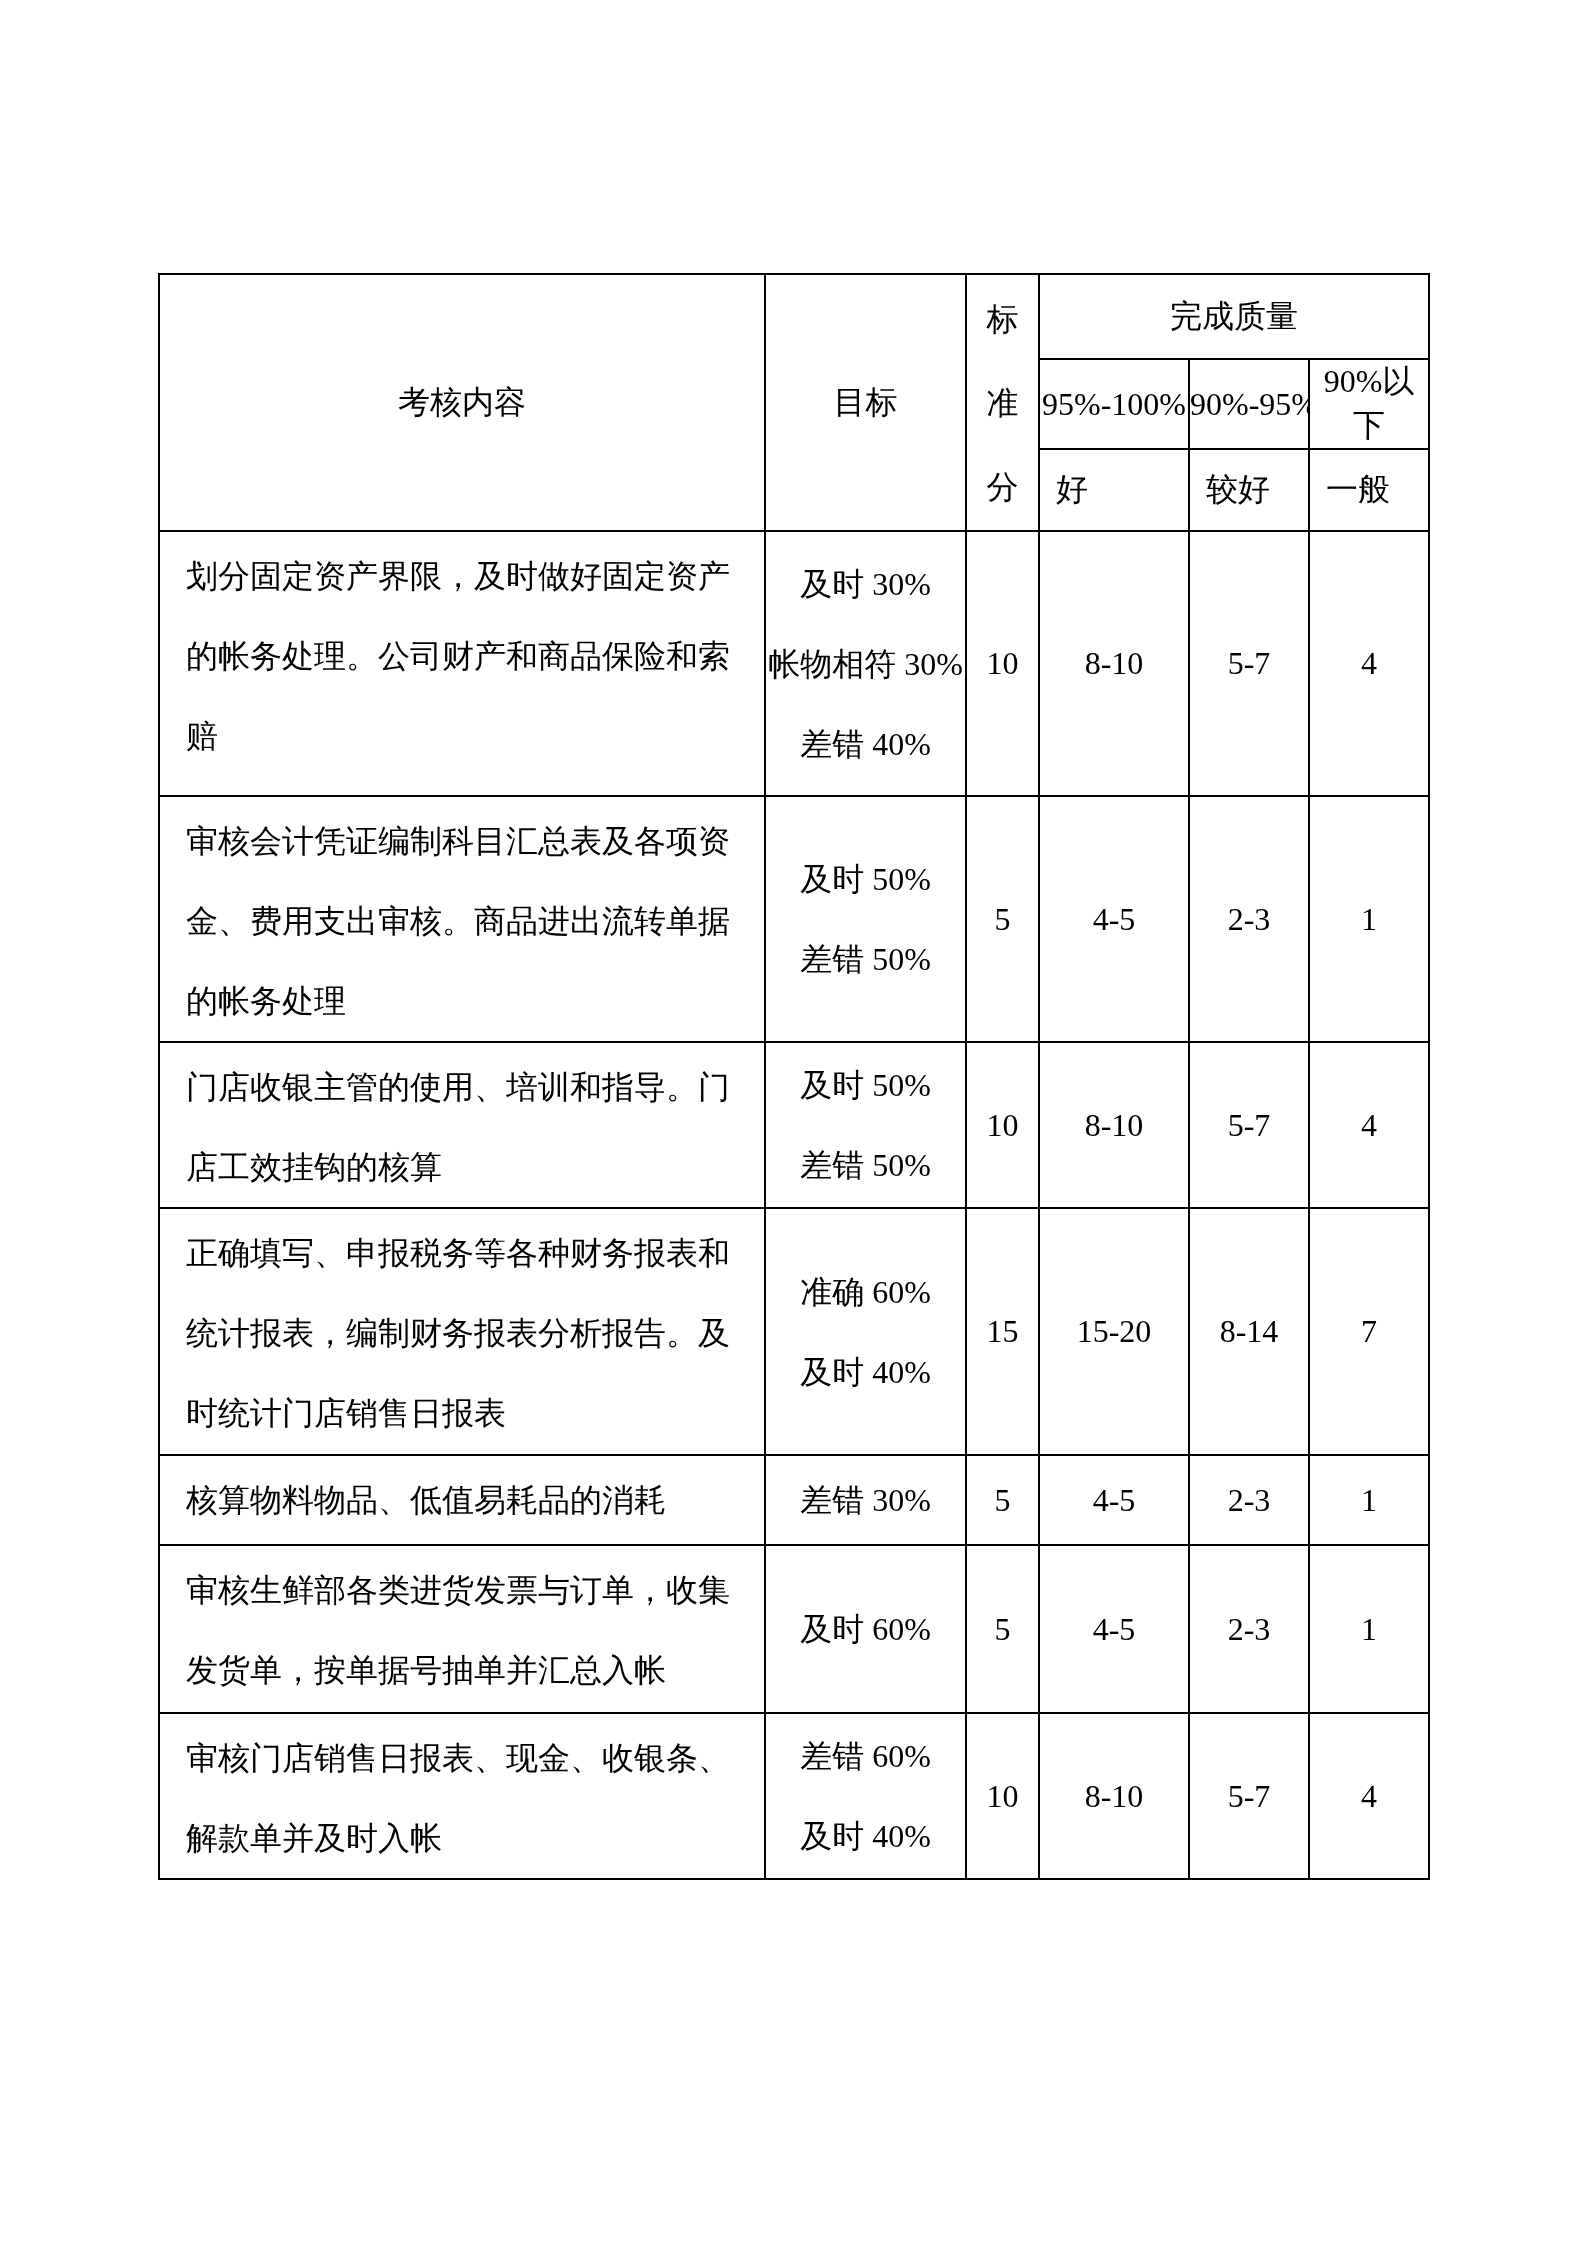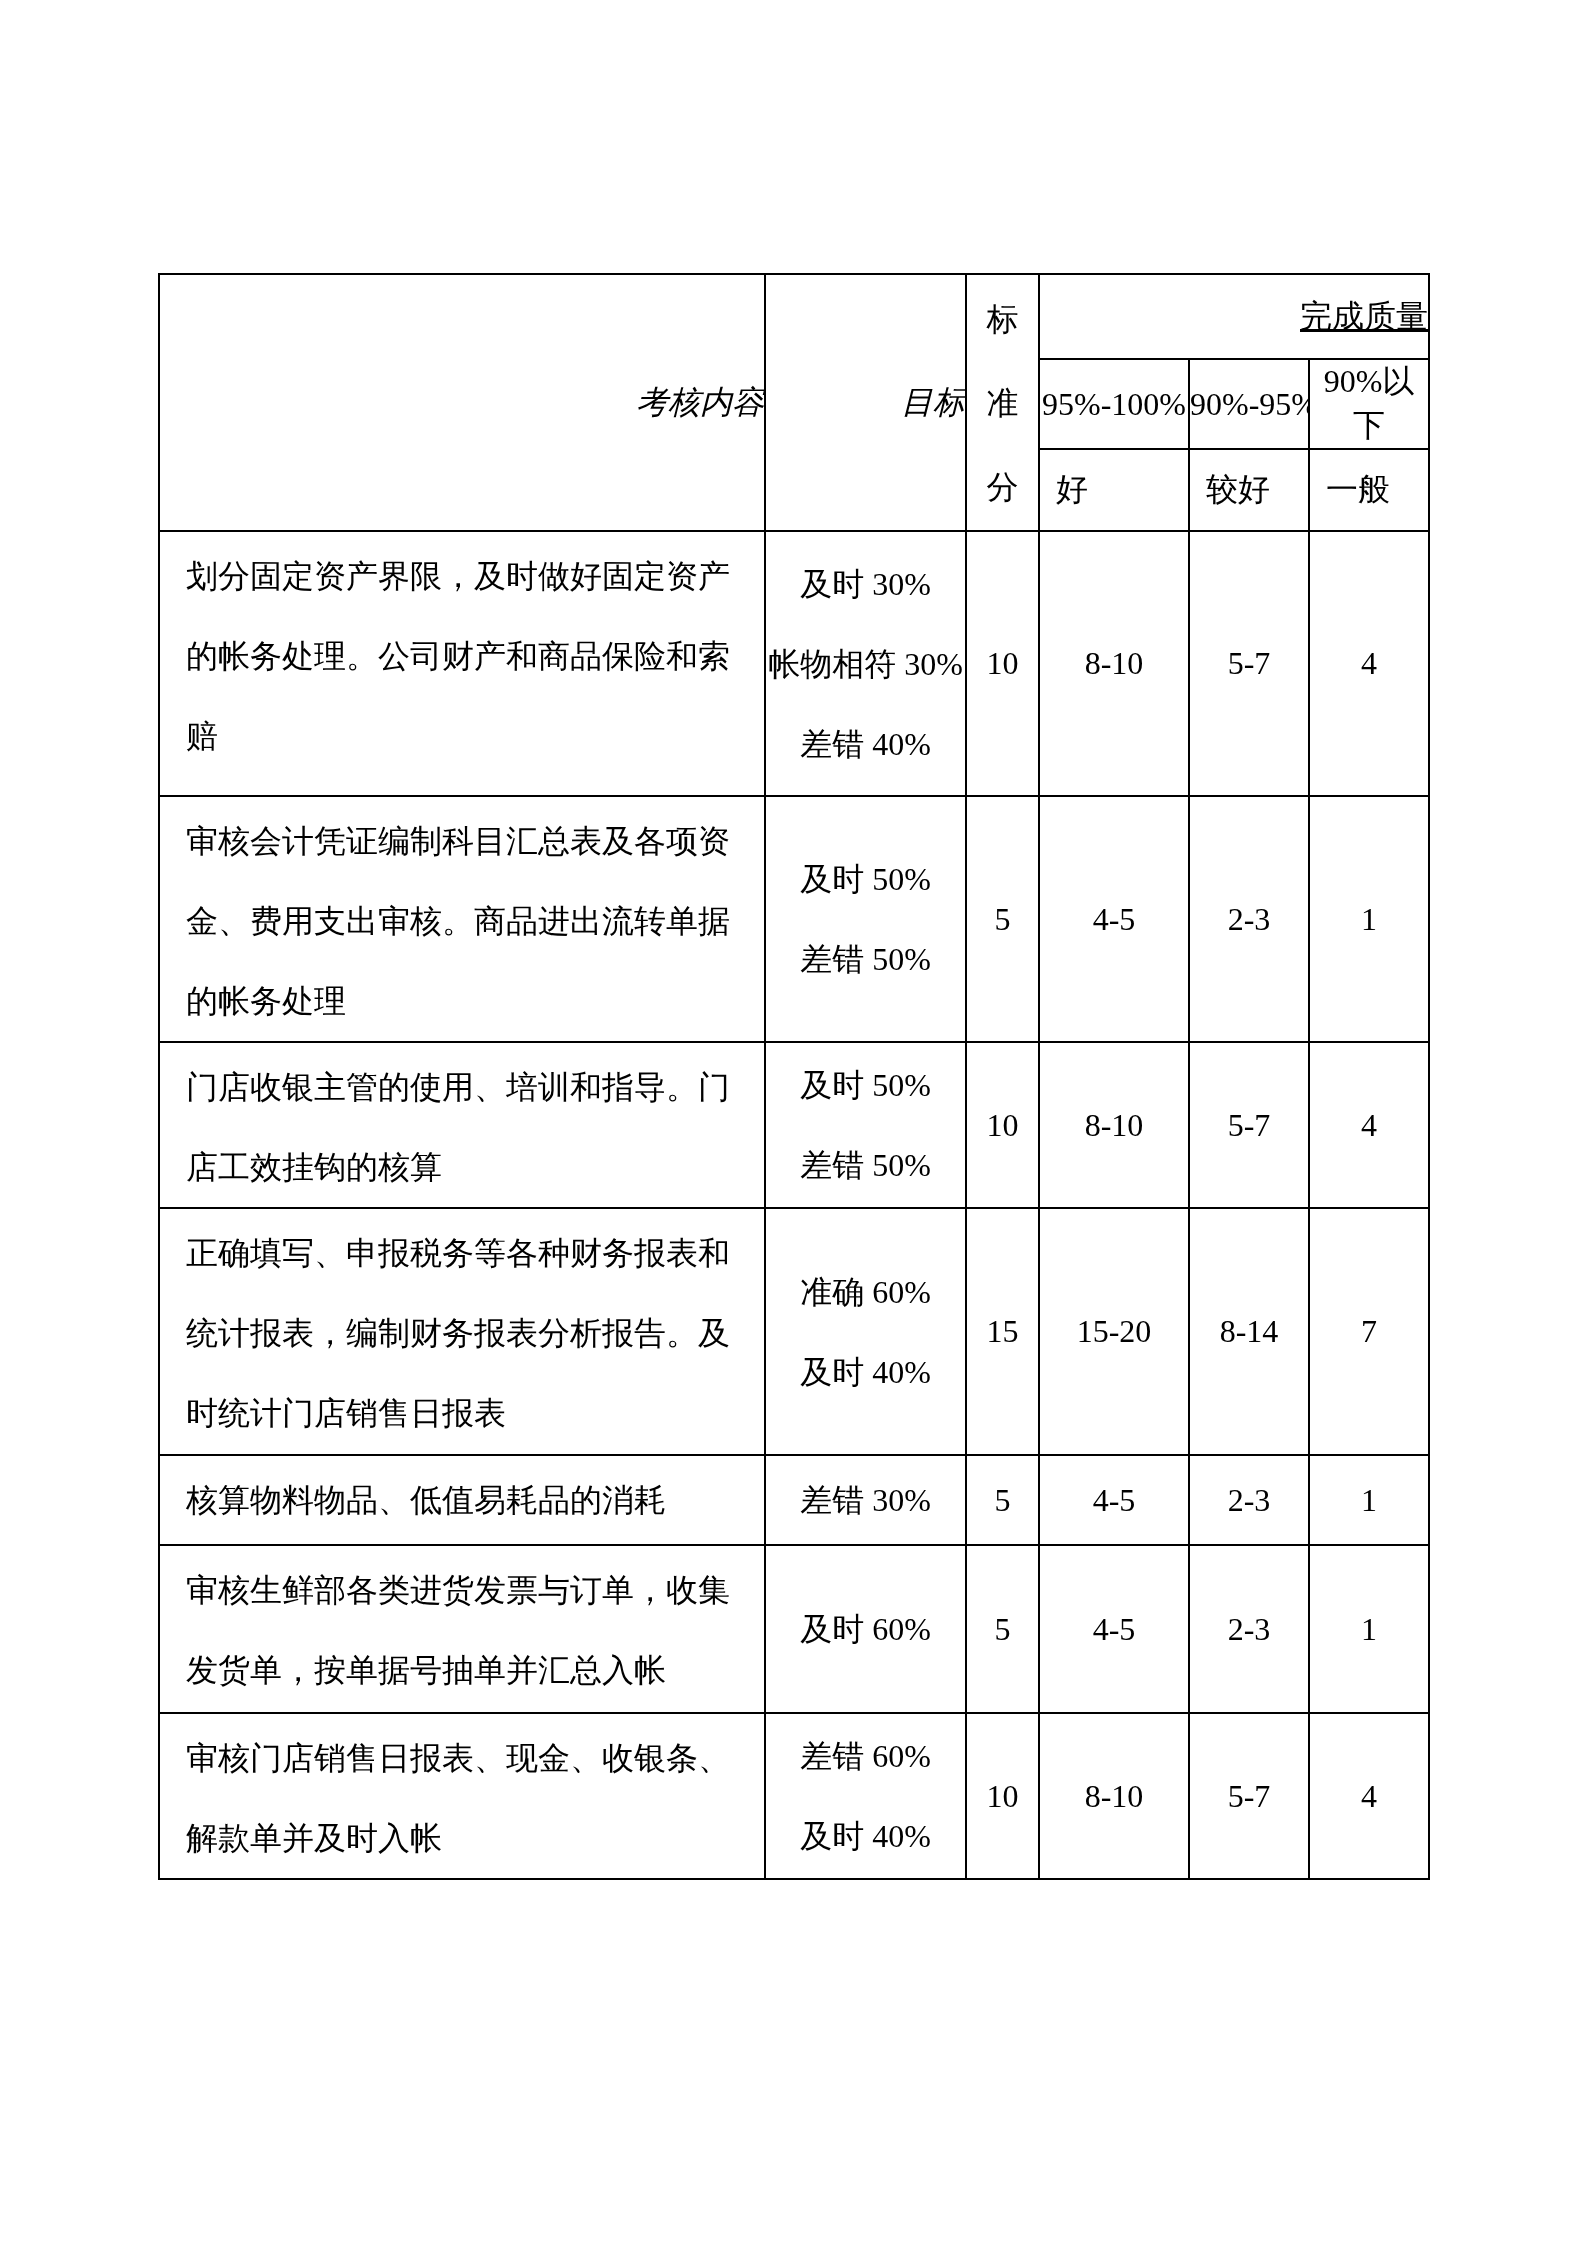--- a/index.html
+++ b/index.html
@@ -45,28 +45,28 @@
     border: 2px solid #000000;
     font-size: 32px;
     font-weight: normal;
     padding: 0;
     overflow: hidden;
   }
   
   tr.hrow-1 { height: 85px; }
   tr.hrow-2 { height: 87px; }
   tr.hrow-3 { height: 82px; }
-  th.h-content, th.h-target { text-align: right; vertical-align: middle; font-style: italic; }
+  th.h-content, th.h-target { text-align: center; vertical-align: middle; }
   th.h-score {
     text-align: center;
     vertical-align: middle;
     white-space: pre-line;
     line-height: 84px;
   }
-  th.h-quality { text-align: right; vertical-align: middle; text-decoration: underline; }
+  th.h-quality { text-align: center; vertical-align: middle; }
   th.h-range { text-align: center; vertical-align: middle; }
   th.h-grade {
     text-align: left;
     vertical-align: middle;
     padding-left: 16px;
   }
   
   tr.drow-1 { height: 265px; }
   tr.drow-2 { height: 158px; }
   tr.drow-3 { height: 166px; }

